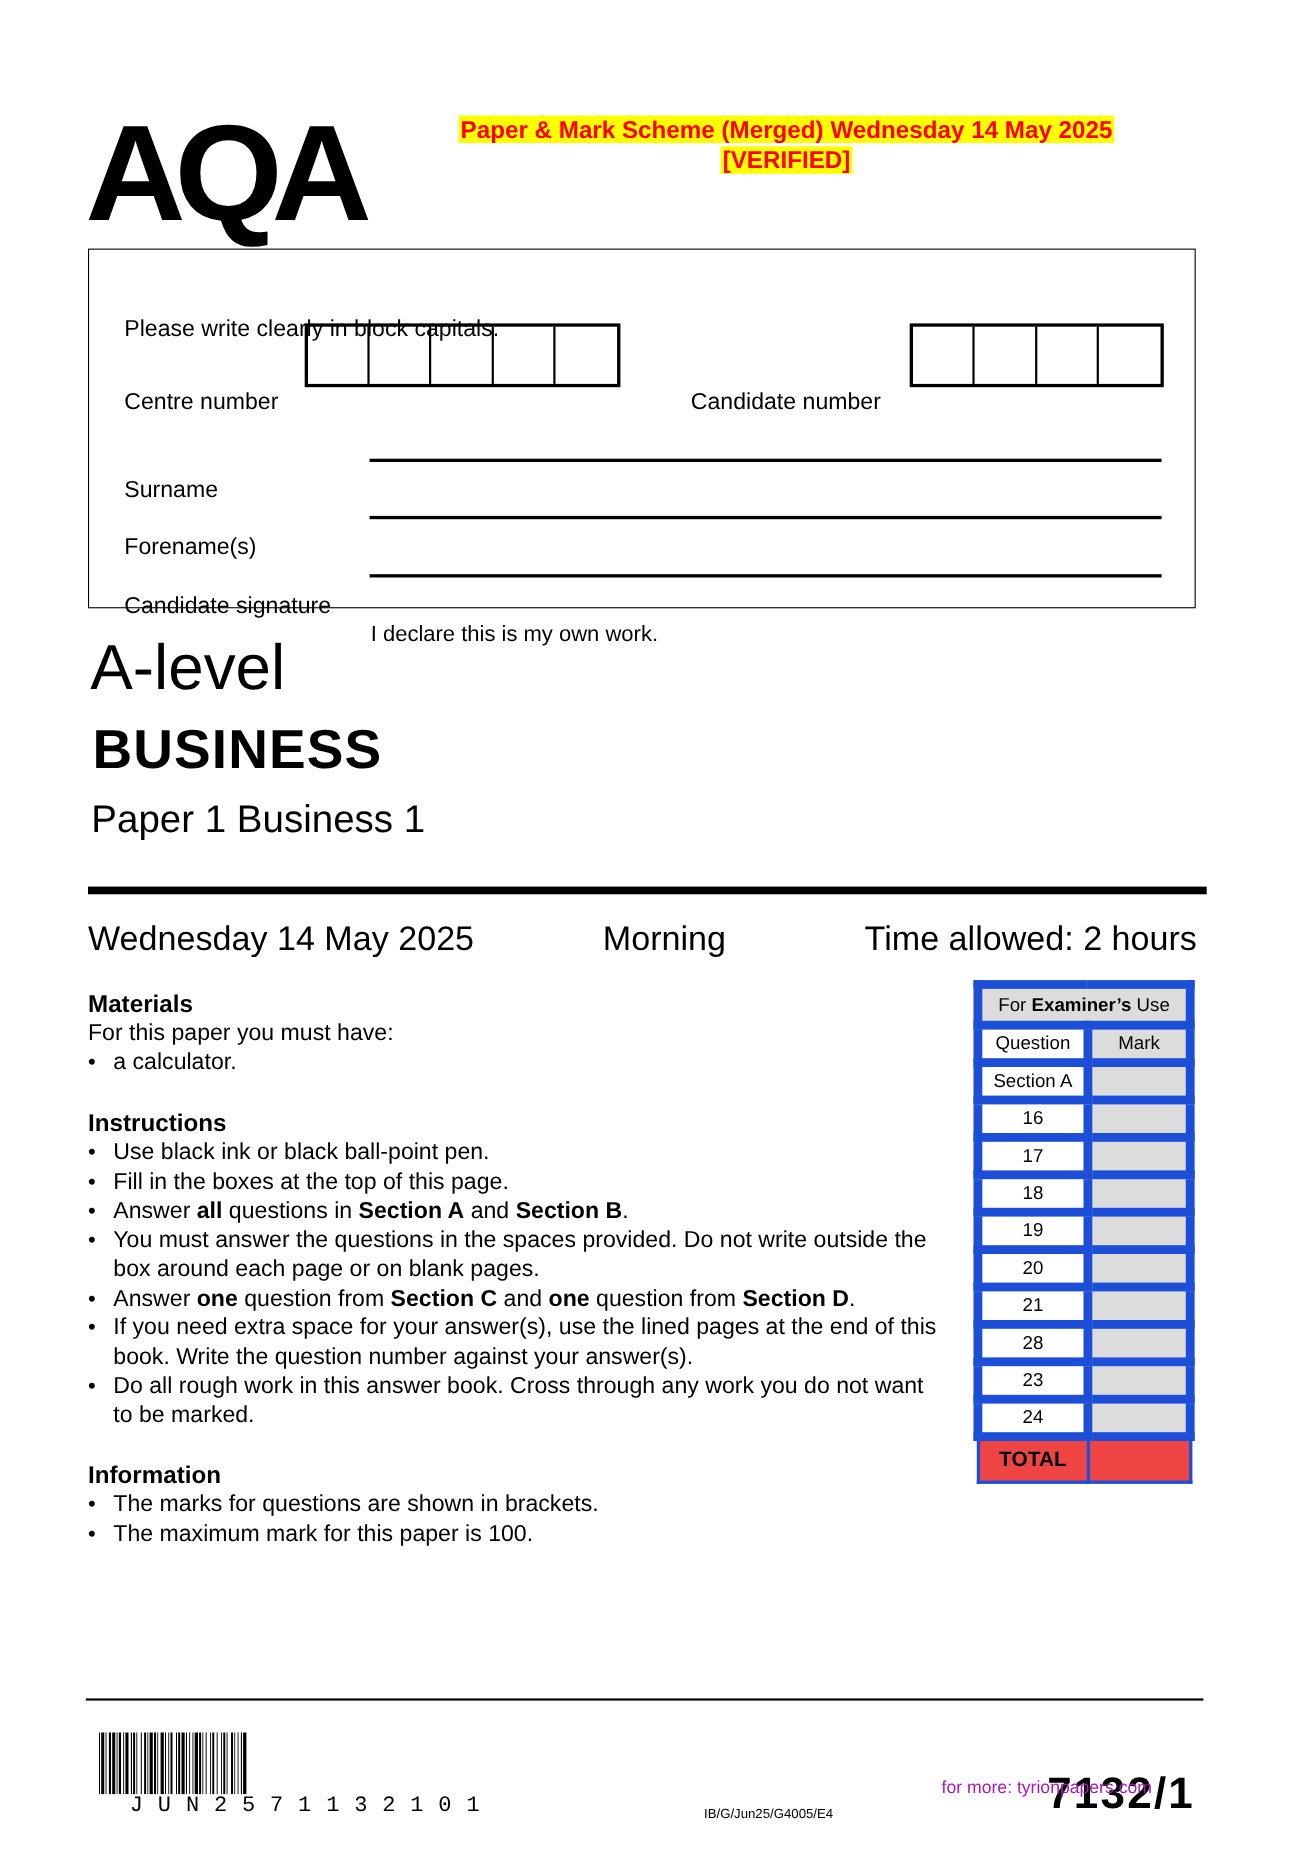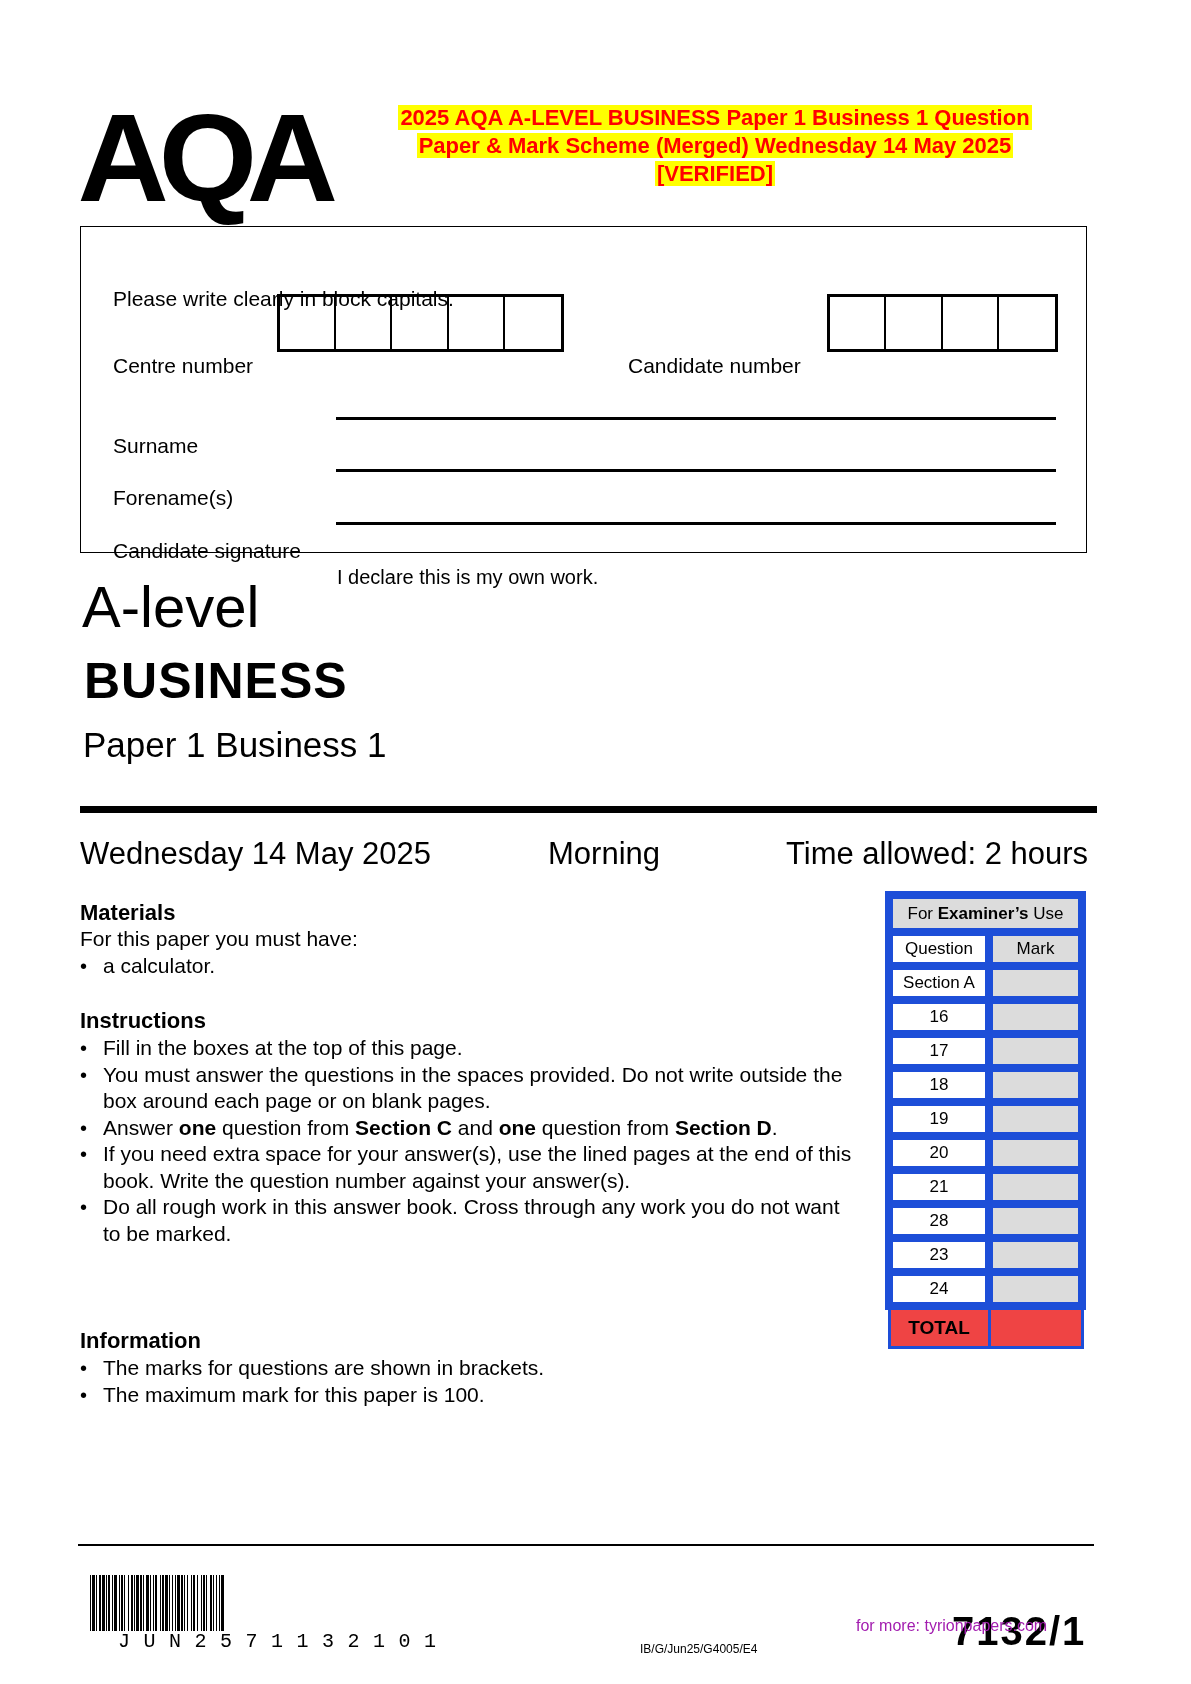--- a/index.html
+++ b/index.html
@@ -58,21 +58,20 @@
                   letter-spacing: 13.5px; line-height: 22px; }
   .code-ref { left: 640px; top: 1642px; font-size: 12px; line-height: 14px; }
   .watermark-link { left: 856px; top: 1617px; font-size: 16px; line-height: 18px; color: #a21caf; text-align: right; }
   .paper-code { left: 952px; top: 1609px; font-size: 40px; font-weight: 700; line-height: 44px; letter-spacing: 2px; }
 </style>
 </head>
 <body>
 
 <div class="abs logo">AQA</div>
 <div class="abs promo">
-  <div><span>2025 AQA A-LEVEL BUSINESS Paper 1 Business 1 Question</span></div>
   <div><span>Paper &amp; Mark Scheme (Merged) Wednesday 14 May 2025</span></div>
   <div><span>[VERIFIED]</span></div>
 </div>
 
 <div class="abs form-box"></div>
 <div class="abs lbl" style="left:113px; top:251px;">Please write clearly in block capitals.</div>
 
 <div class="abs lbl" style="left:113px; top:318px;">Centre number</div>
 <div class="abs boxes" style="left:277px; top:294px; width:287px;">
   <div class="cell"></div>
@@ -119,21 +118,23 @@
   <div class="sec-head">Materials</div>
   <div class="body-text">For this paper you must have:</div>
   <ul class="bullets">
     <li>a calculator.</li>
   </ul>
 </div>
 
 <div class="abs" style="left:80px; top:1008px; width:780px;">
   <div class="sec-head" style="margin-bottom:1px;">Instructions</div>
   <ul class="bullets" id="instr-list">
+      <li><span>Use black ink or black ball-point pen.</span></li>
       <li><span>Fill in the boxes at the top of this page.</span></li>
+      <li><span>Answer </span><b>all</b><span> questions in </span><b>Section A</b><span> and </span><b>Section B</b><span>.</span></li>
       <li><span>You must answer the questions in the spaces provided.  Do not write outside the box around each page or on blank pages.</span></li>
       <li><span>Answer </span><b>one</b><span> question from </span><b>Section C</b><span> and </span><b>one</b><span> question from </span><b>Section D</b><span>.</span></li>
       <li><span>If you need extra space for your answer(s), use the lined pages at the end of this book.  Write the question number against your answer(s).</span></li>
       <li><span>Do all rough work in this answer book.  Cross through any work you do not want to be marked.</span></li>
     </ul>
 </div>
 
 <div class="abs" style="left:80px; top:1328px; width:780px;">
   <div class="sec-head" style="margin-bottom:1px;">Information</div>
   <ul class="bullets">

